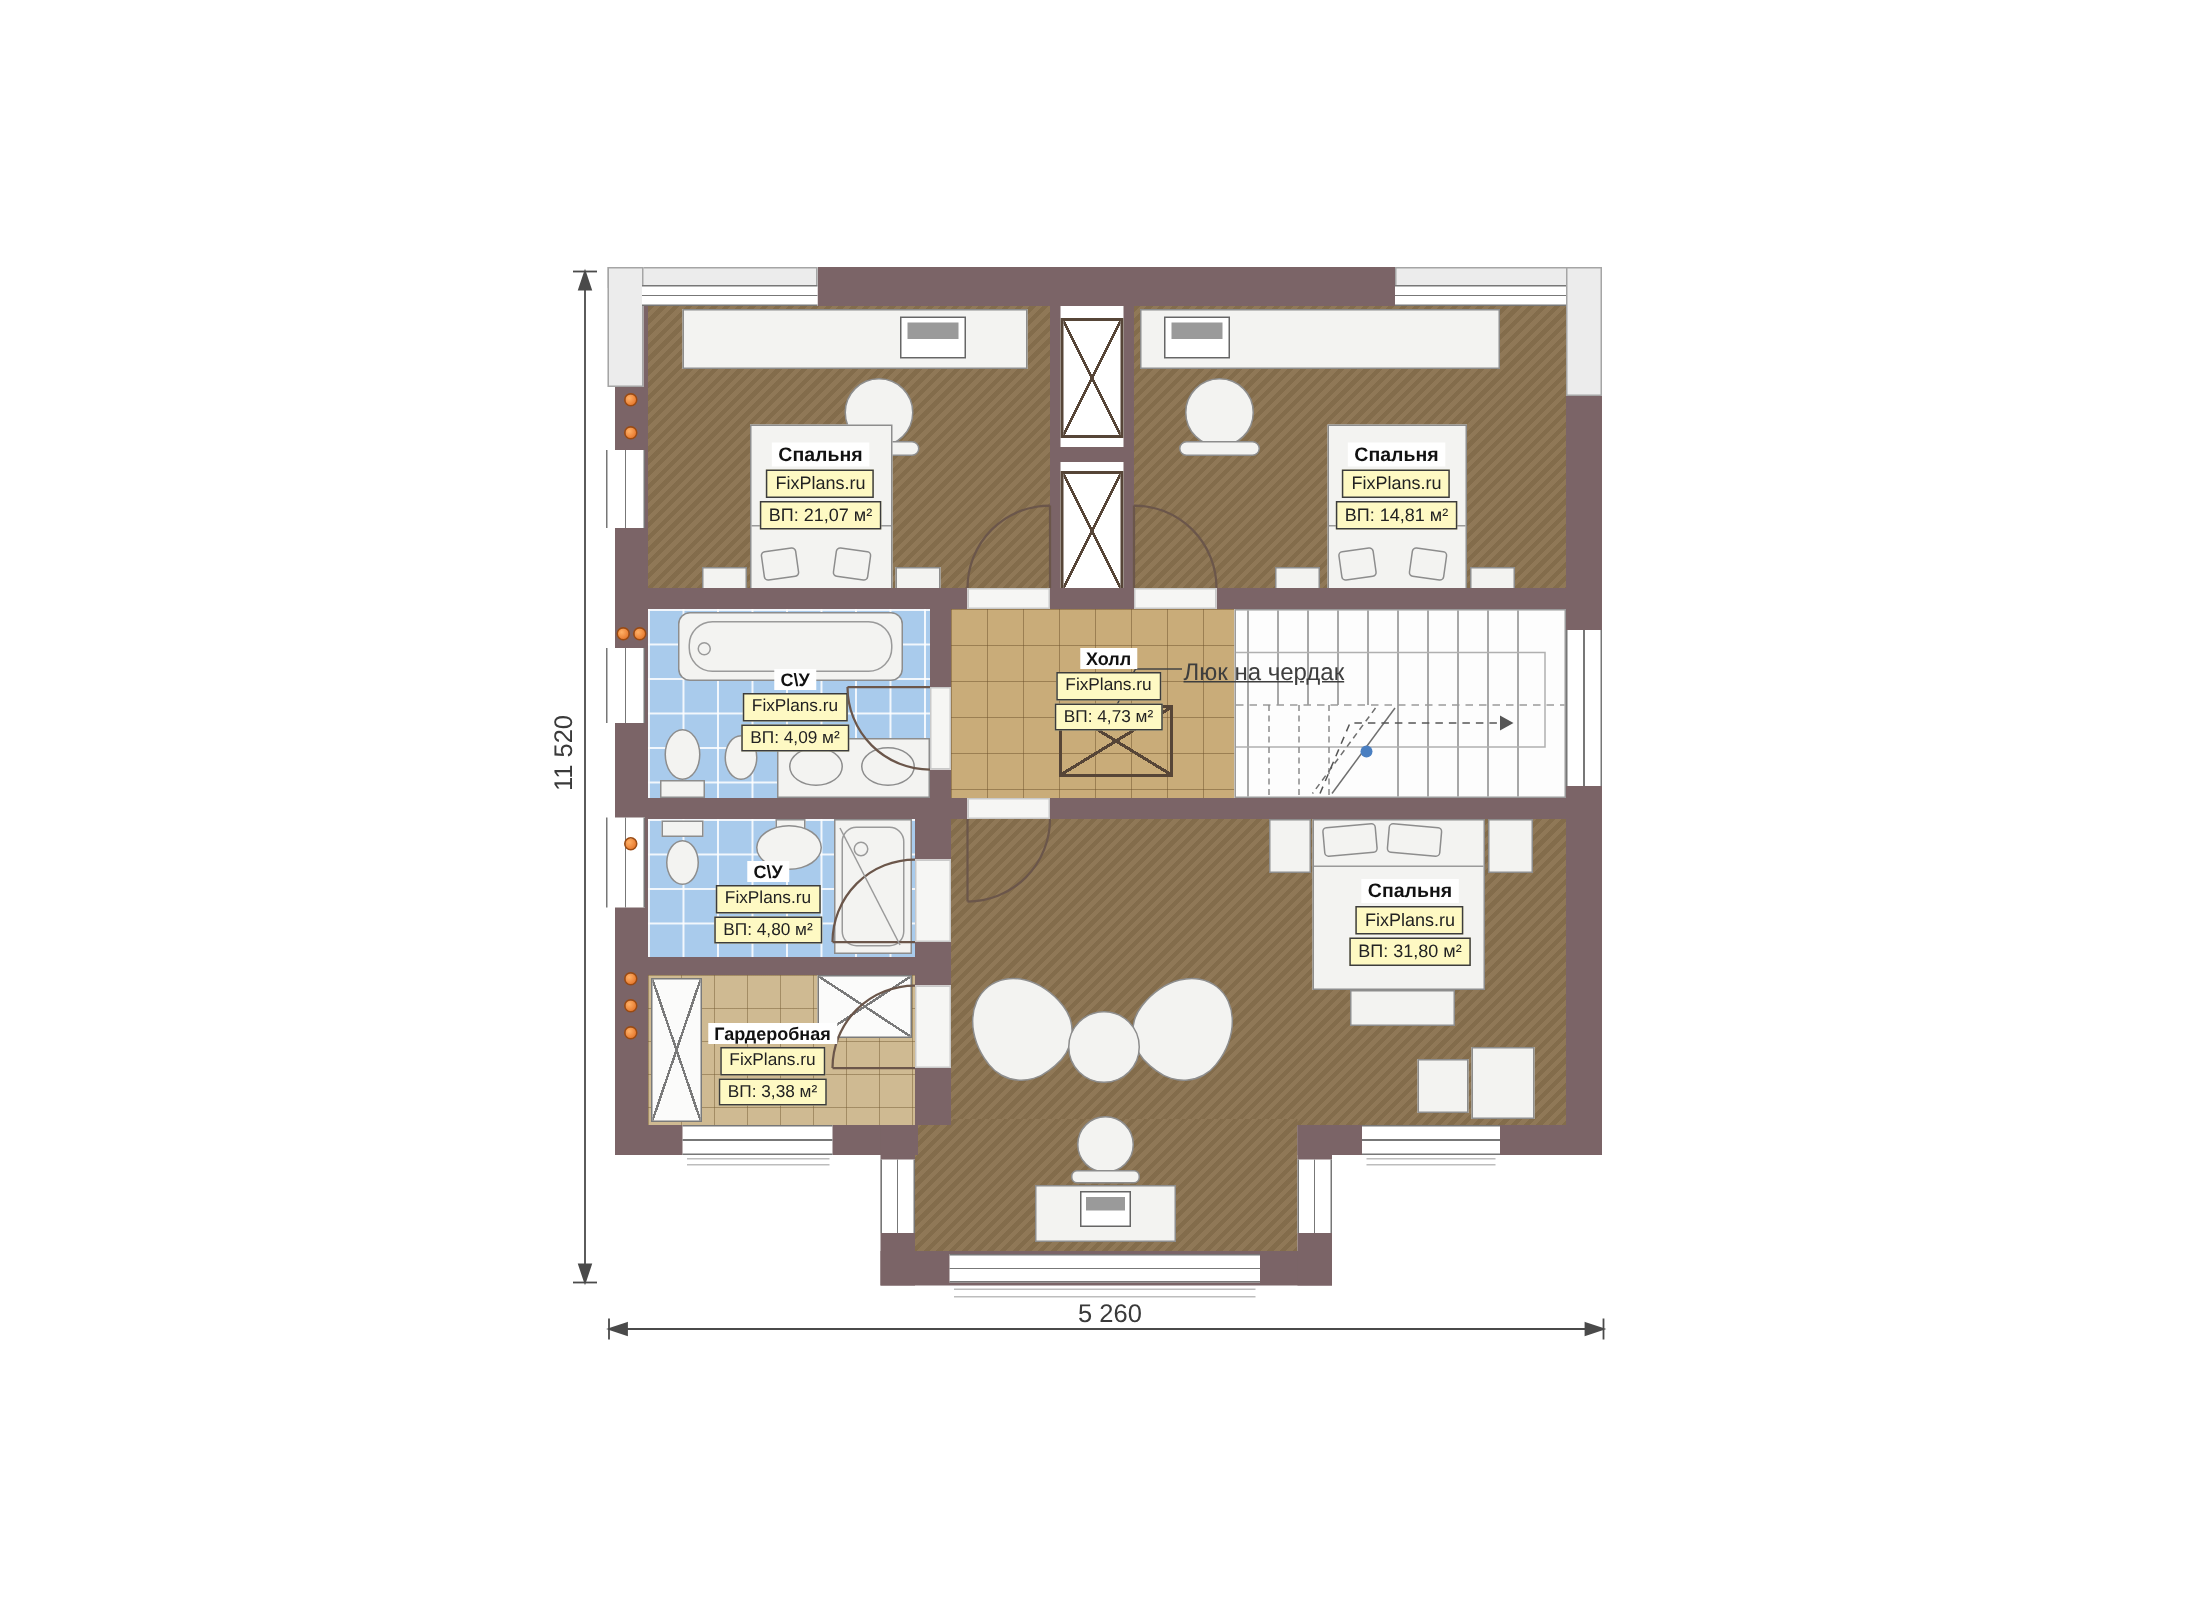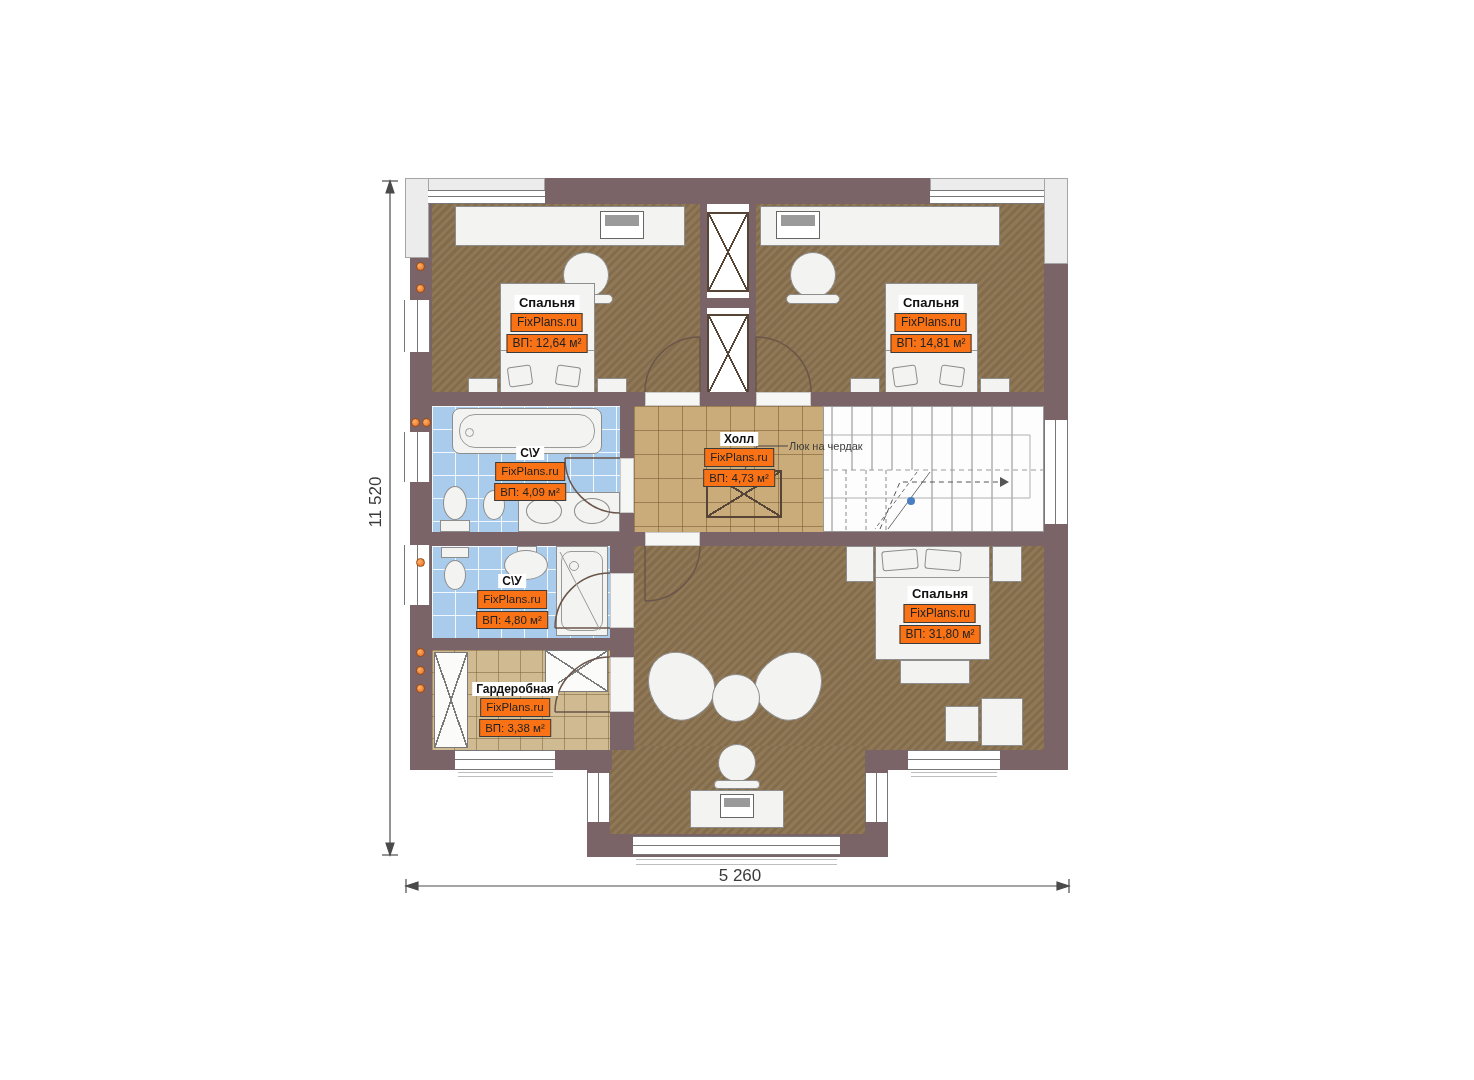--- a/index.html
+++ b/index.html
@@ -38,24 +38,24 @@
     background-image:linear-gradient(to top right, transparent calc(50% - .8px), #7a7a7a calc(50% - .8px) calc(50% + .8px), transparent calc(50% + .8px)),
       linear-gradient(to bottom right, transparent calc(50% - .8px), #7a7a7a calc(50% - .8px) calc(50% + .8px), transparent calc(50% + .8px));}
   .dot{width:9px;height:9px;border-radius:50%;border:1px solid #9a4a12;
     background:radial-gradient(circle at 35% 35%, #ffb066, #e06a1f);}
   .armchair{background:#f3f3f1;border:1px solid #8d8d8d;
     border-radius:50% 50% 46% 46% / 58% 58% 40% 40%;}
   .laptop{background:#fff;border:1px solid #666;position:absolute;box-sizing:border-box;}
   .laptop:before{content:"";position:absolute;left:10%;top:12%;width:80%;height:42%;background:#9a9a9a;}
   .rl{position:absolute;display:flex;flex-direction:column;align-items:center;z-index:7;transform:translateX(-50%);}
   .rl-name{background:#fff;padding:0 4px;font-weight:bold;color:#111;white-space:nowrap;line-height:1.2;}
-  .rl-box{background:#f97316;border:1px solid #3c3c3c;padding:1px 5px;margin-top:2px;color:#222;white-space:nowrap;line-height:1.25;}
+  .rl-box{background:#fef9c3;border:1px solid #3c3c3c;padding:1px 5px;margin-top:2px;color:#222;white-space:nowrap;line-height:1.25;}
   .fs13{font-size:13px;} .fs12{font-size:12px;} .fs11{font-size:11.5px;}
   .dim-text{position:absolute;color:#3a3a3a;font-size:17px;z-index:7;}
-  .attic-note{position:absolute;font-size:11px;color:#3e3e3e;z-index:7;white-space:nowrap;}
+  .attic-note{position:absolute;font-size:16px;color:#3e3e3e;z-index:7;white-space:nowrap;text-decoration:underline;}
   svg.linework{position:absolute;left:0;top:0;z-index:6;pointer-events:none;}
 </style>
 </head>
 <body>
 
 <div class="canvas">
 
   <div class="abs floor-bedroom" style="left:432px;top:204px;width:268px;height:188px;"></div>
   <div class="abs floor-bedroom" style="left:756px;top:204px;width:288px;height:188px;"></div>
   <div class="abs floor-bath" style="left:432px;top:406px;width:188px;height:126px;"></div>
@@ -250,21 +250,21 @@
       <polygon points="418,882 406,886 418,890"></polygon>
         <line x1="406" y1="879" x2="406" y2="893"></line>
       <polygon points="1057,882 1069,886 1057,890"></polygon>
         <line x1="1069" y1="879" x2="1069" y2="893"></line>
     </g>
   </svg>
 
   <div class="rl fs12" style="left:547px;top:295px;">
     <div class="rl-name fs13">Спальня</div>
     <div class="rl-box">FixPlans.ru</div>
-    <div class="rl-box">ВП: 12,64 м²</div>
+    <div class="rl-box">ВП: 21,07 м²</div>
   </div>
 
   <div class="rl fs12" style="left:931px;top:295px;">
     <div class="rl-name fs13">Спальня</div>
     <div class="rl-box">FixPlans.ru</div>
     <div class="rl-box">ВП: 14,81 м²</div>
   </div>
 
   <div class="rl fs11" style="left:530px;top:446px;">
     <div class="rl-name fs12">С\У</div>

